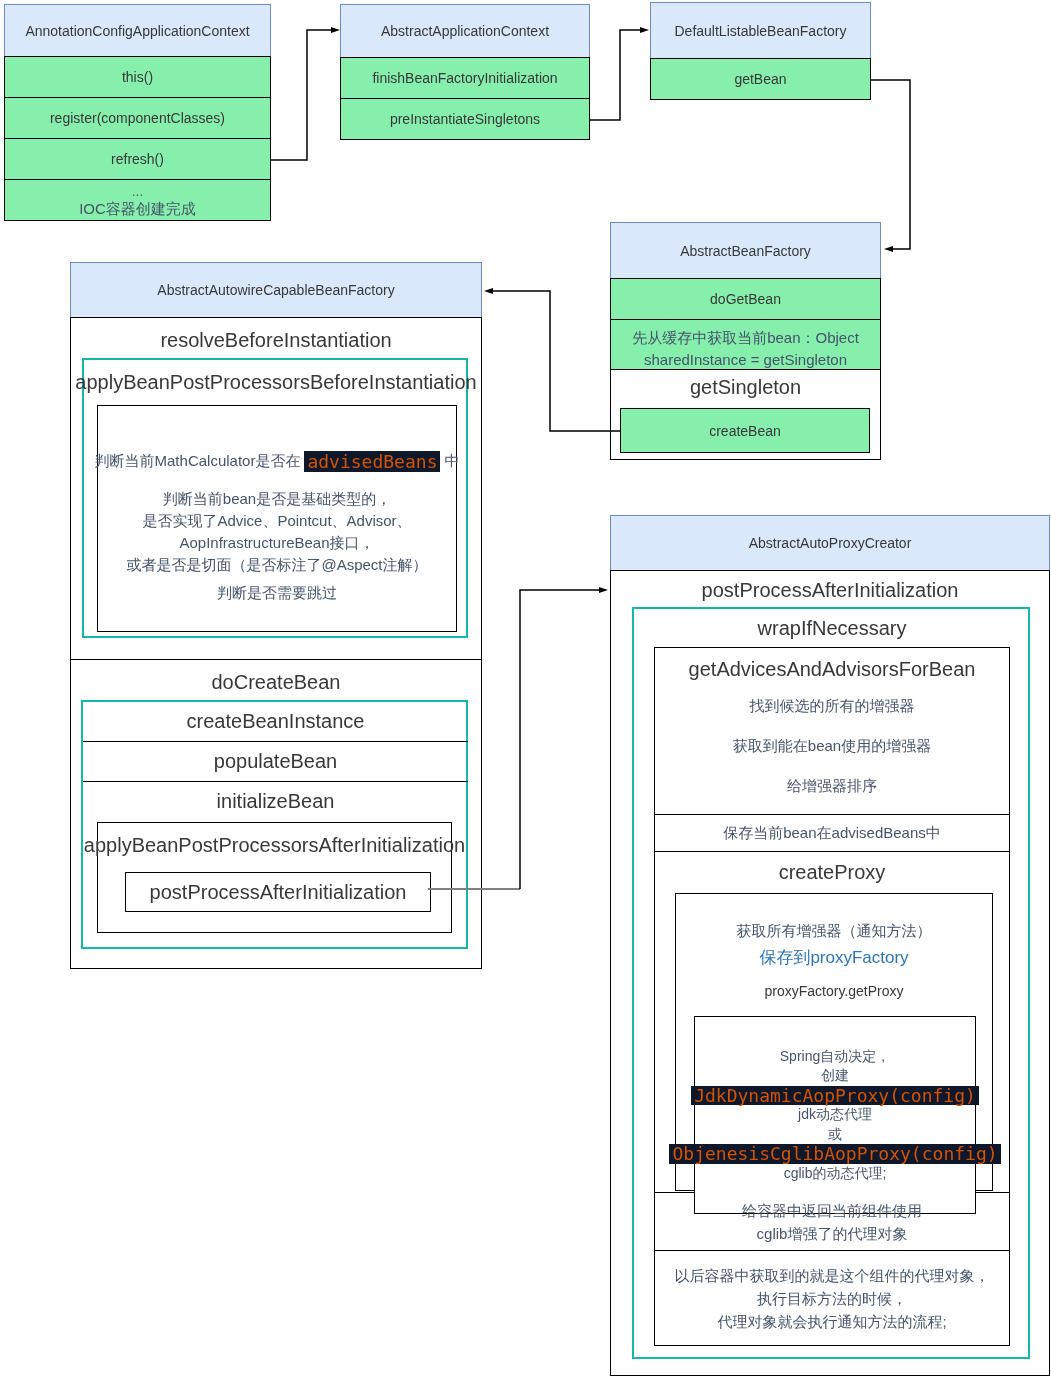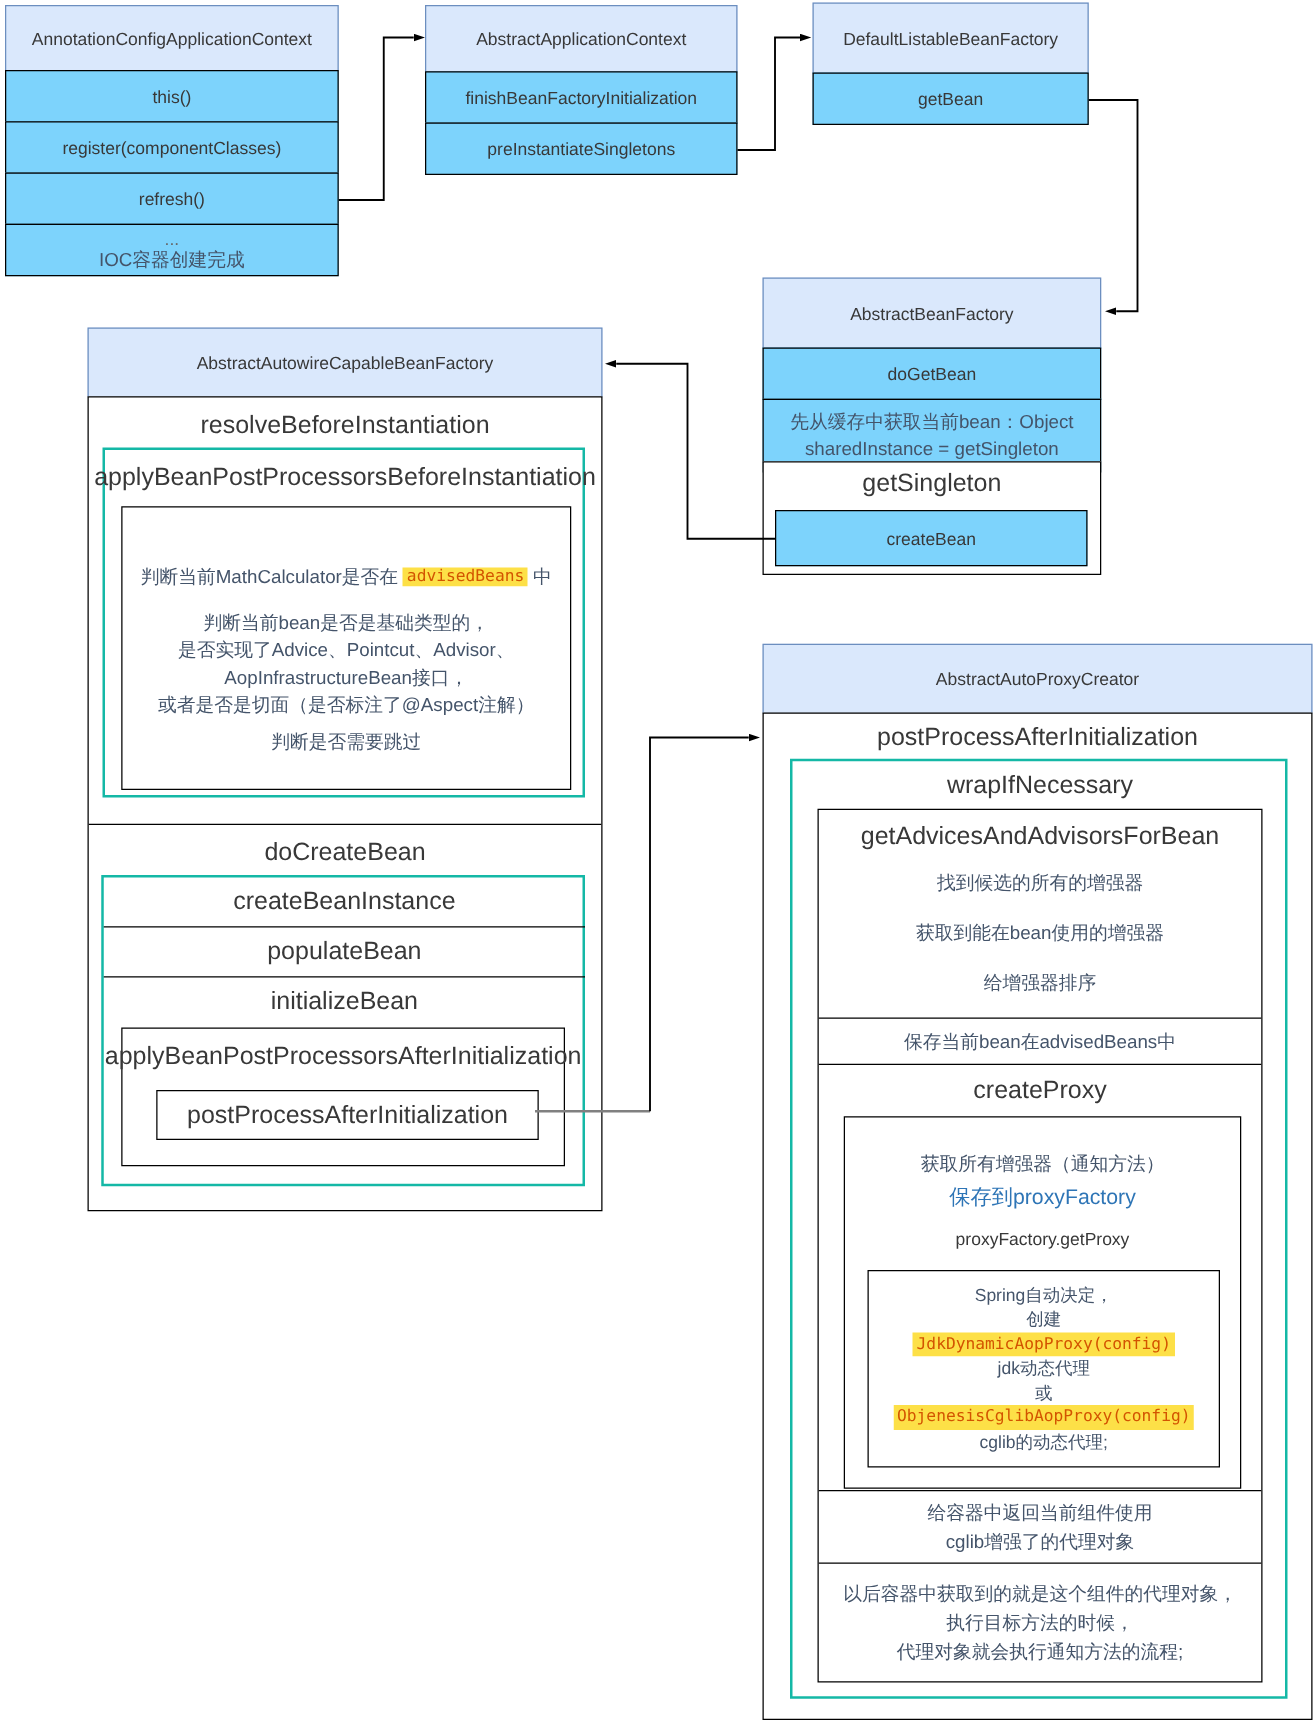--- a/index.html
+++ b/index.html
@@ -1,29 +1,29 @@
 <!DOCTYPE html>
 <html><head>
 <meta charset="utf-8">
 <style>
   html,body{margin:0;padding:0;background:#ffffff;}
   .canvas{position:relative;width:1051px;height:1381px;background:#ffffff;
           font-family:"Liberation Sans","DejaVu Sans",sans-serif;overflow:hidden;}
   .abs{position:absolute;box-sizing:border-box;}
   .hdr{background:#dae8fc;border:1px solid #6c8ebf;display:flex;align-items:center;justify-content:center;
        font-size:14px;color:#383838;}
-  .row{background:#7dd3fc;border:1px solid #000000;display:flex;align-items:center;justify-content:center;
+  .row{background:#86efac;border:1px solid #000000;display:flex;align-items:center;justify-content:center;
        font-size:14px;color:#383838;text-align:center;}
   .bx{background:#ffffff;border:1px solid #000000;}
   .bx-gray{background:#ffffff;border:2px solid #14b8a6;}
   .lbl{display:flex;align-items:center;justify-content:center;font-size:20px;color:#383838;text-align:center;}
   .cn{color:#44546a;font-size:15px;}
   .line{display:flex;align-items:center;justify-content:center;text-align:center;}
-  .code{font-family:"DejaVu Sans Mono","Liberation Mono",monospace;font-size:13px;color:#d35400;
-        background:#fde047;padding:0 3px;white-space:nowrap;}
+  .code{font-family:"DejaVu Sans Mono","Liberation Mono",monospace;font-size:18px;color:#d35400;
+        background:#0f172a;padding:0 3px;white-space:nowrap;}
   .blue-big{color:#2e75b6;font-size:17px;justify-content:center;}
   .stack{display:flex;flex-direction:column;align-items:center;justify-content:center;text-align:center;}
   .divider{background:#000000;}
   .sec{position:absolute;box-sizing:border-box;border-bottom:1px solid #000000;}
   svg.wires{position:absolute;left:0;top:0;pointer-events:none;}
 </style>
 </head>
 <body>
 
 <div class="canvas">
@@ -191,21 +191,21 @@
           <div class="abs bx" style="left:20px;top:41px;width:318px;height:298px;">
             <div class="abs line cn" style="left:0;top:24px;width:316px;height:26px;">
               <span>获取所有增强器（通知方法）</span>
             </div>
             <div class="abs line blue-big" style="left:0;top:48px;width:316px;height:30px;">
               <span>保存到proxyFactory</span>
             </div>
             <div class="abs line" style="left:0;top:84px;width:316px;height:26px;font-size:14px;color:#383838;">
               <span>proxyFactory.getProxy</span>
             </div>
-            <div class="abs bx stack cn" style="left:18px;top:122px;width:282px;height:158px;line-height:19.5px;font-size:14px;">
+            <div class="abs bx stack cn" style="left:18px;top:122px;width:282px;height:198px;line-height:19.5px;font-size:14px;">
               <span>Spring自动决定，</span>
               <span>创建</span>
               <span class="code">JdkDynamicAopProxy(config)</span>
               <span>jdk动态代理</span>
               <span>或</span>
               <span class="code">ObjenesisCglibAopProxy(config)</span>
               <span>cglib的动态代理;</span>
             </div>
           </div>
         </div>

